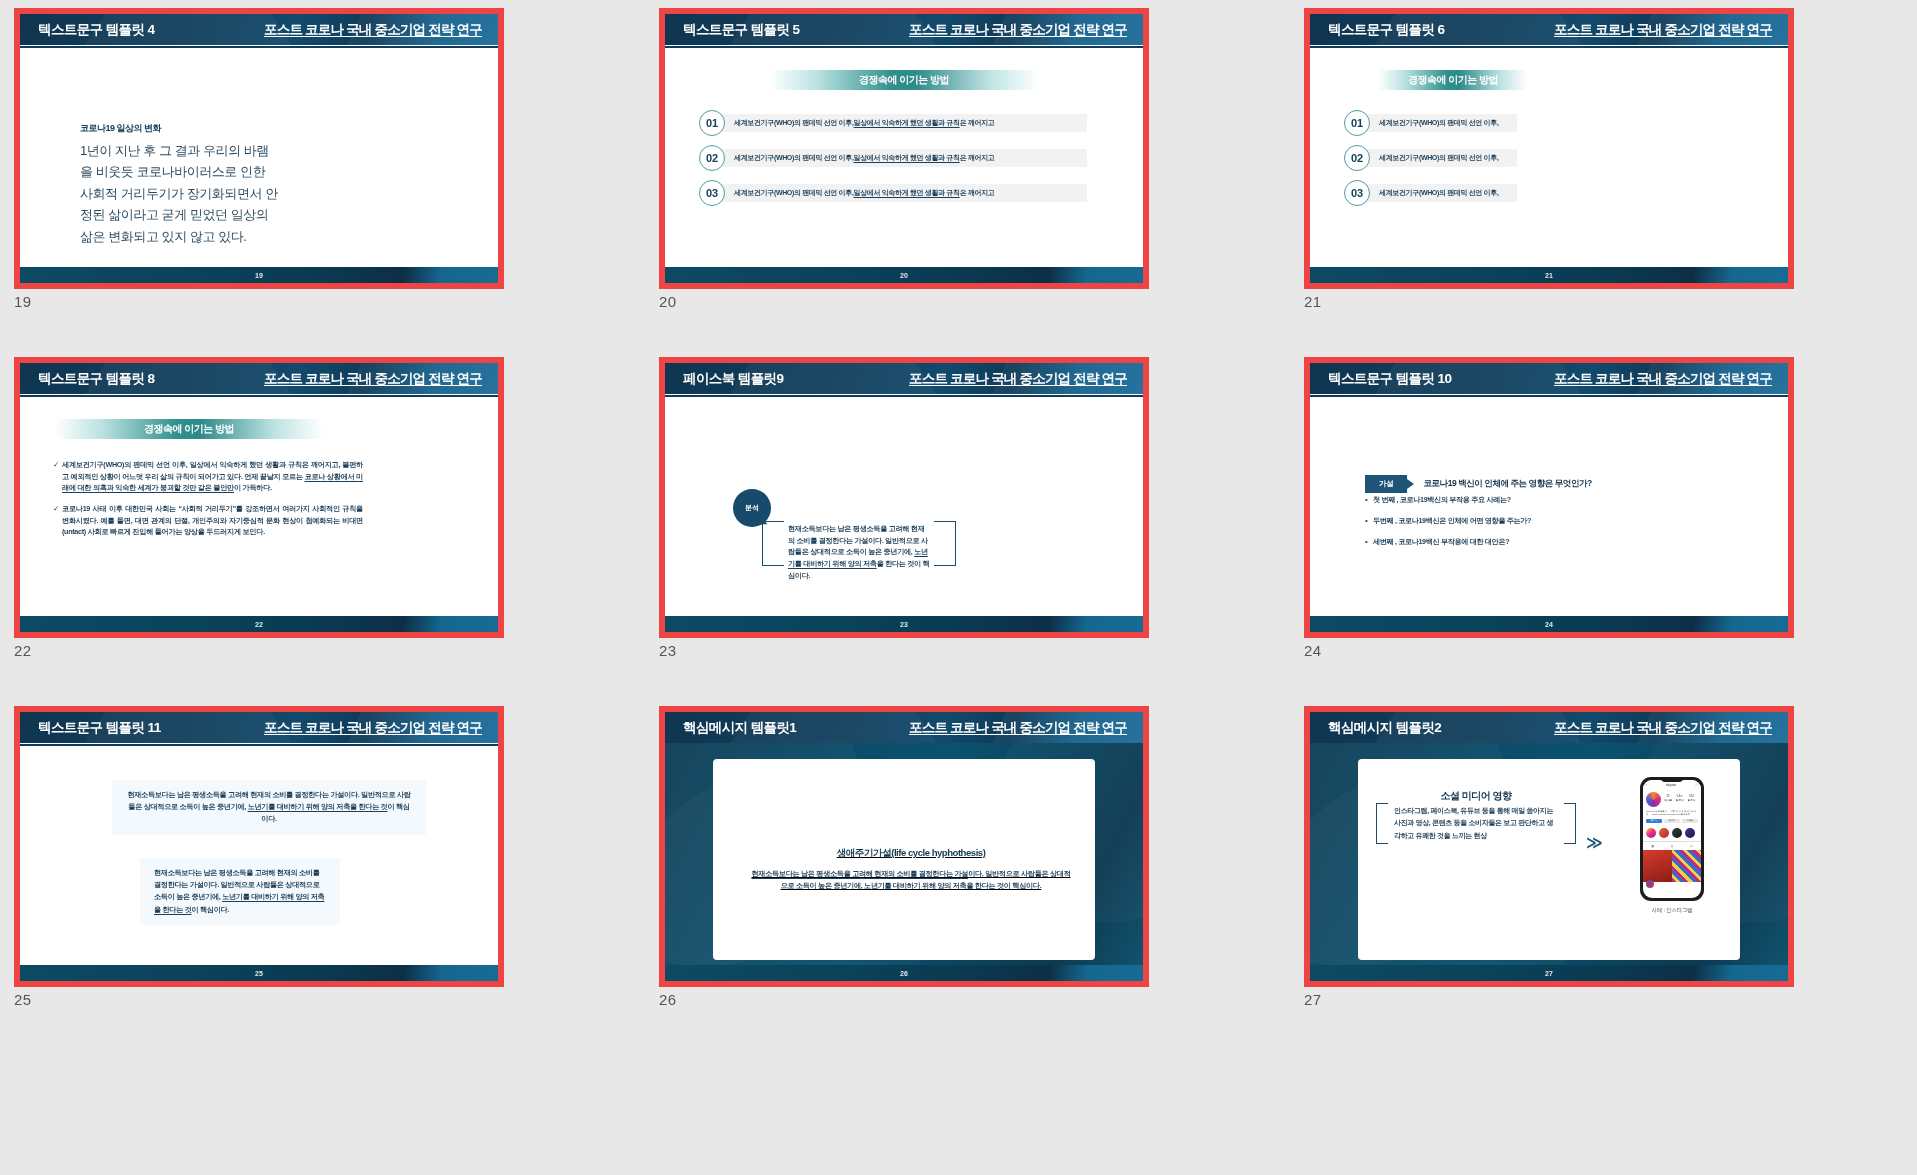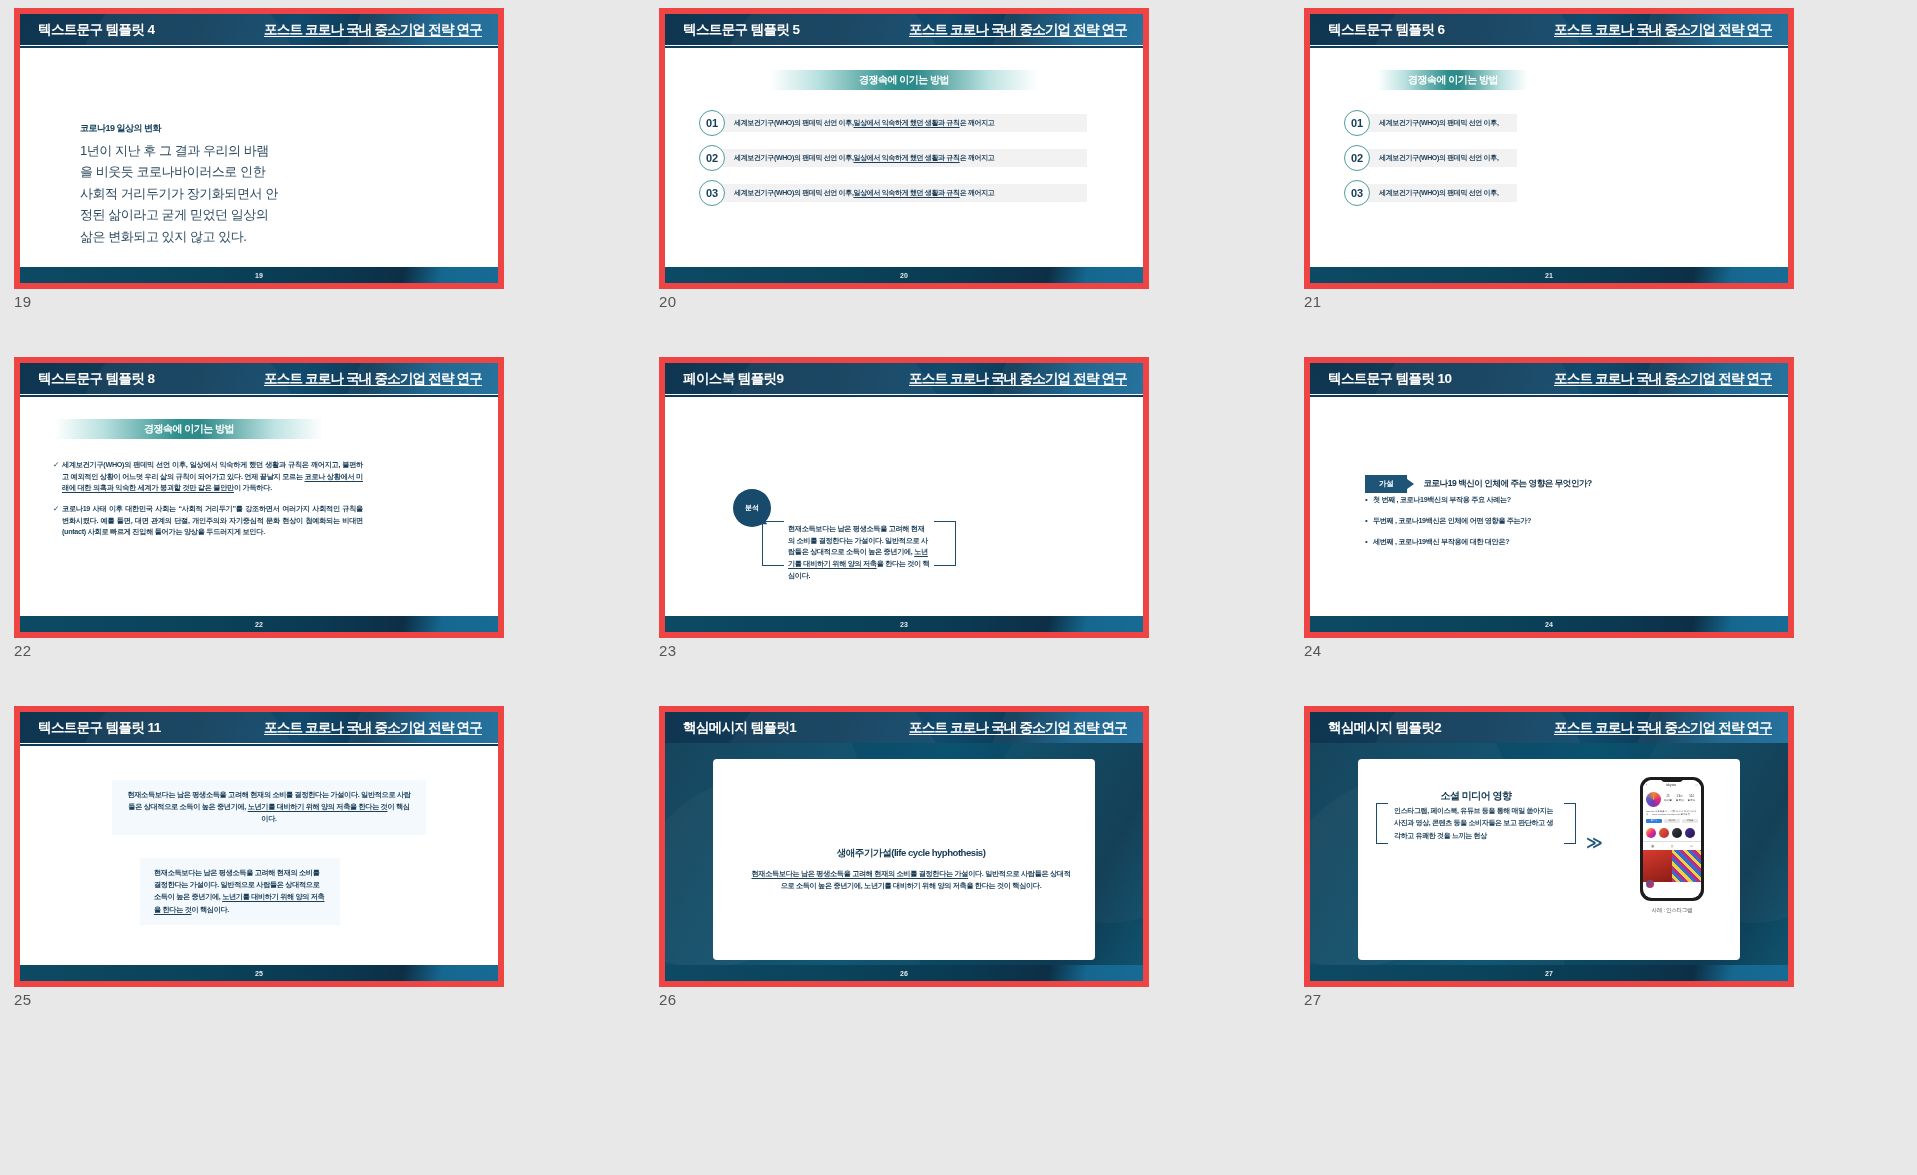--- a/index.html
+++ b/index.html
@@ -594,21 +594,21 @@
     <div class="slide">
       <div class="hdr">
         <div class="hdr-title">핵심메시지 템플릿1</div>
         <div class="hdr-right">포스트 코로나 국내 중소기업 전략 연구</div>
       </div>
       <div class="darkbody">
         <span class="arcA"></span>
         <span class="arcB"></span>
         <span class="arcC"></span>
         <div class="card">
-          <div style="position:absolute;left:36px;right:22px;top:88px;">
+          <div style="position:absolute;left:36px;right:22px;top:88px;text-decoration:underline;">
             <div class="card-title">생애주기가설(life cycle hyphothesis)</div>
             <div class="card-p" style="margin-top:8px;"><u>현재소득보다는 남은 평생소득을 고려해 현재의 소비를 결정한다는 가설</u><span>이다. 일반적으로 사람들은 상대적으로 소득이 높은 중년기에, 노년기를 대비하기 위해 양의 저축을 한다는 것이 핵심이다.</span></div>
           </div>
         </div>
       </div>
       <div class="ftr">
         <div class="ftr-num">26</div>
       </div>
     </div>
     <div class="slide-num">26</div>

